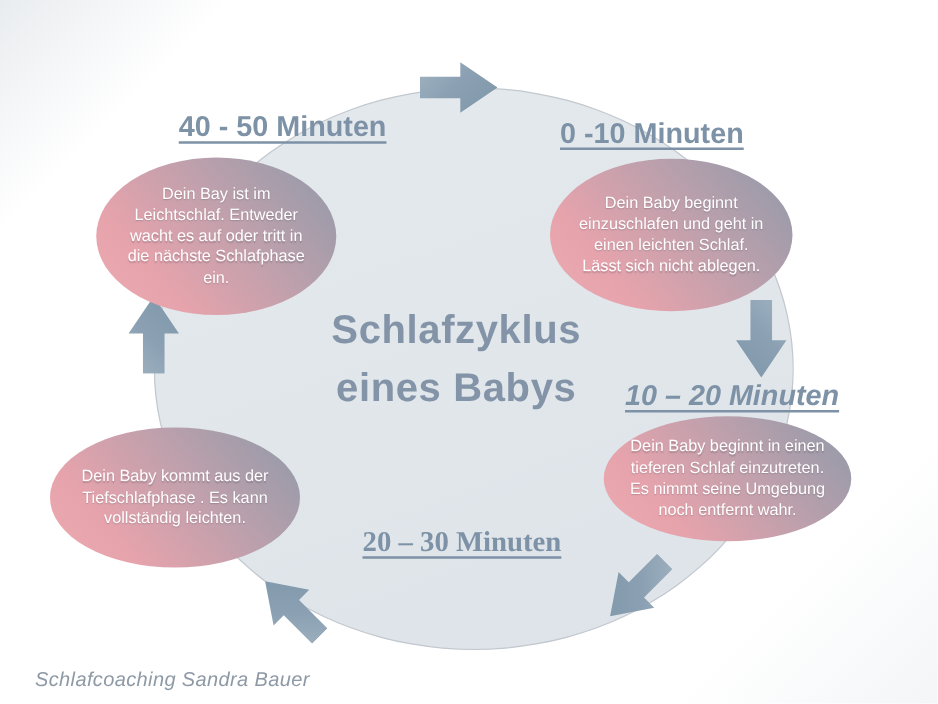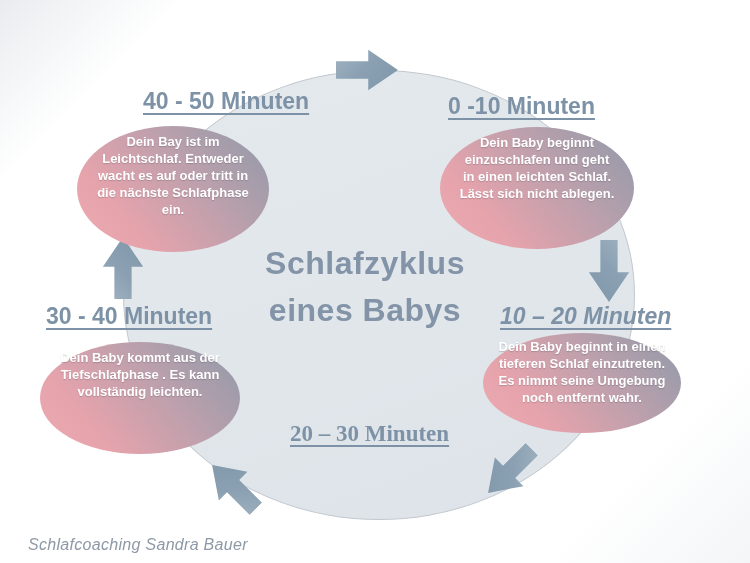--- a/index.html
+++ b/index.html
@@ -38,24 +38,24 @@
   }
   .t-40-50{left:103px;top:88px;margin-left:40px;}
   .t-0-10{left:448px;top:93px;}
   .t-10-20{left:500px;top:303px;font-style:italic;}
   .t-30-40{left:46px;top:303px;}
   .t-20-30{left:290px;top:421px;font-family:Liberation Serif, serif;}
   .bubble{
     position:absolute;
     border-radius:50%;
     background:linear-gradient(50deg,#ecaab0 0%,#e6a3ac 25%,#bda0ac 60%,#9b9baa 90%);
-    display:flex;align-items:flex-start;justify-content:center;
+    display:flex;align-items:center;justify-content:center;
     text-align:center;
     color:#ffffff;
-    font-weight:bold;
+    font-weight:normal;
     font-size:13px;
     line-height:1.3;
     text-shadow:0 1px 1px rgba(60,60,70,0.25);
     padding:8px 18px;
     box-sizing:border-box;
   }
   .b-40-50{left:77px;top:126px;width:192px;height:126px;}
   .b-0-10{left:440px;top:127px;width:194px;height:122px;}
   .b-10-20{left:483px;top:333px;width:198px;height:100px;padding:6px 14px;}
   .b-30-40{left:40px;top:342px;width:200px;height:112px;}
@@ -102,21 +102,20 @@
     <span>Dein Baby beginnt einzuschlafen und geht in einen leichten Schlaf. Lässt sich nicht ablegen.</span>
   </div>
 
   <div class="time-label t-10-20">10 – 20 Minuten</div>
   <div class="bubble b-10-20">
     <span>Dein Baby beginnt in einen tieferen Schlaf einzutreten. Es nimmt seine Umgebung noch entfernt wahr.</span>
   </div>
 
   <div class="time-label t-20-30">20 – 30 Minuten</div>
 
-  <div class="time-label t-30-40">30 - 40 Minuten</div>
   <div class="bubble b-30-40">
     <span>Dein Baby kommt aus der Tiefschlafphase . Es kann vollständig leichten.</span>
   </div>
 
   <div class="time-label t-40-50">40 - 50 Minuten</div>
   <div class="bubble b-40-50">
     <span>Dein Bay  ist im Leichtschlaf. Entweder wacht  es auf oder tritt in die nächste Schlafphase ein.</span>
   </div>
 
   <div class="footer">Schlafcoaching Sandra Bauer</div>

